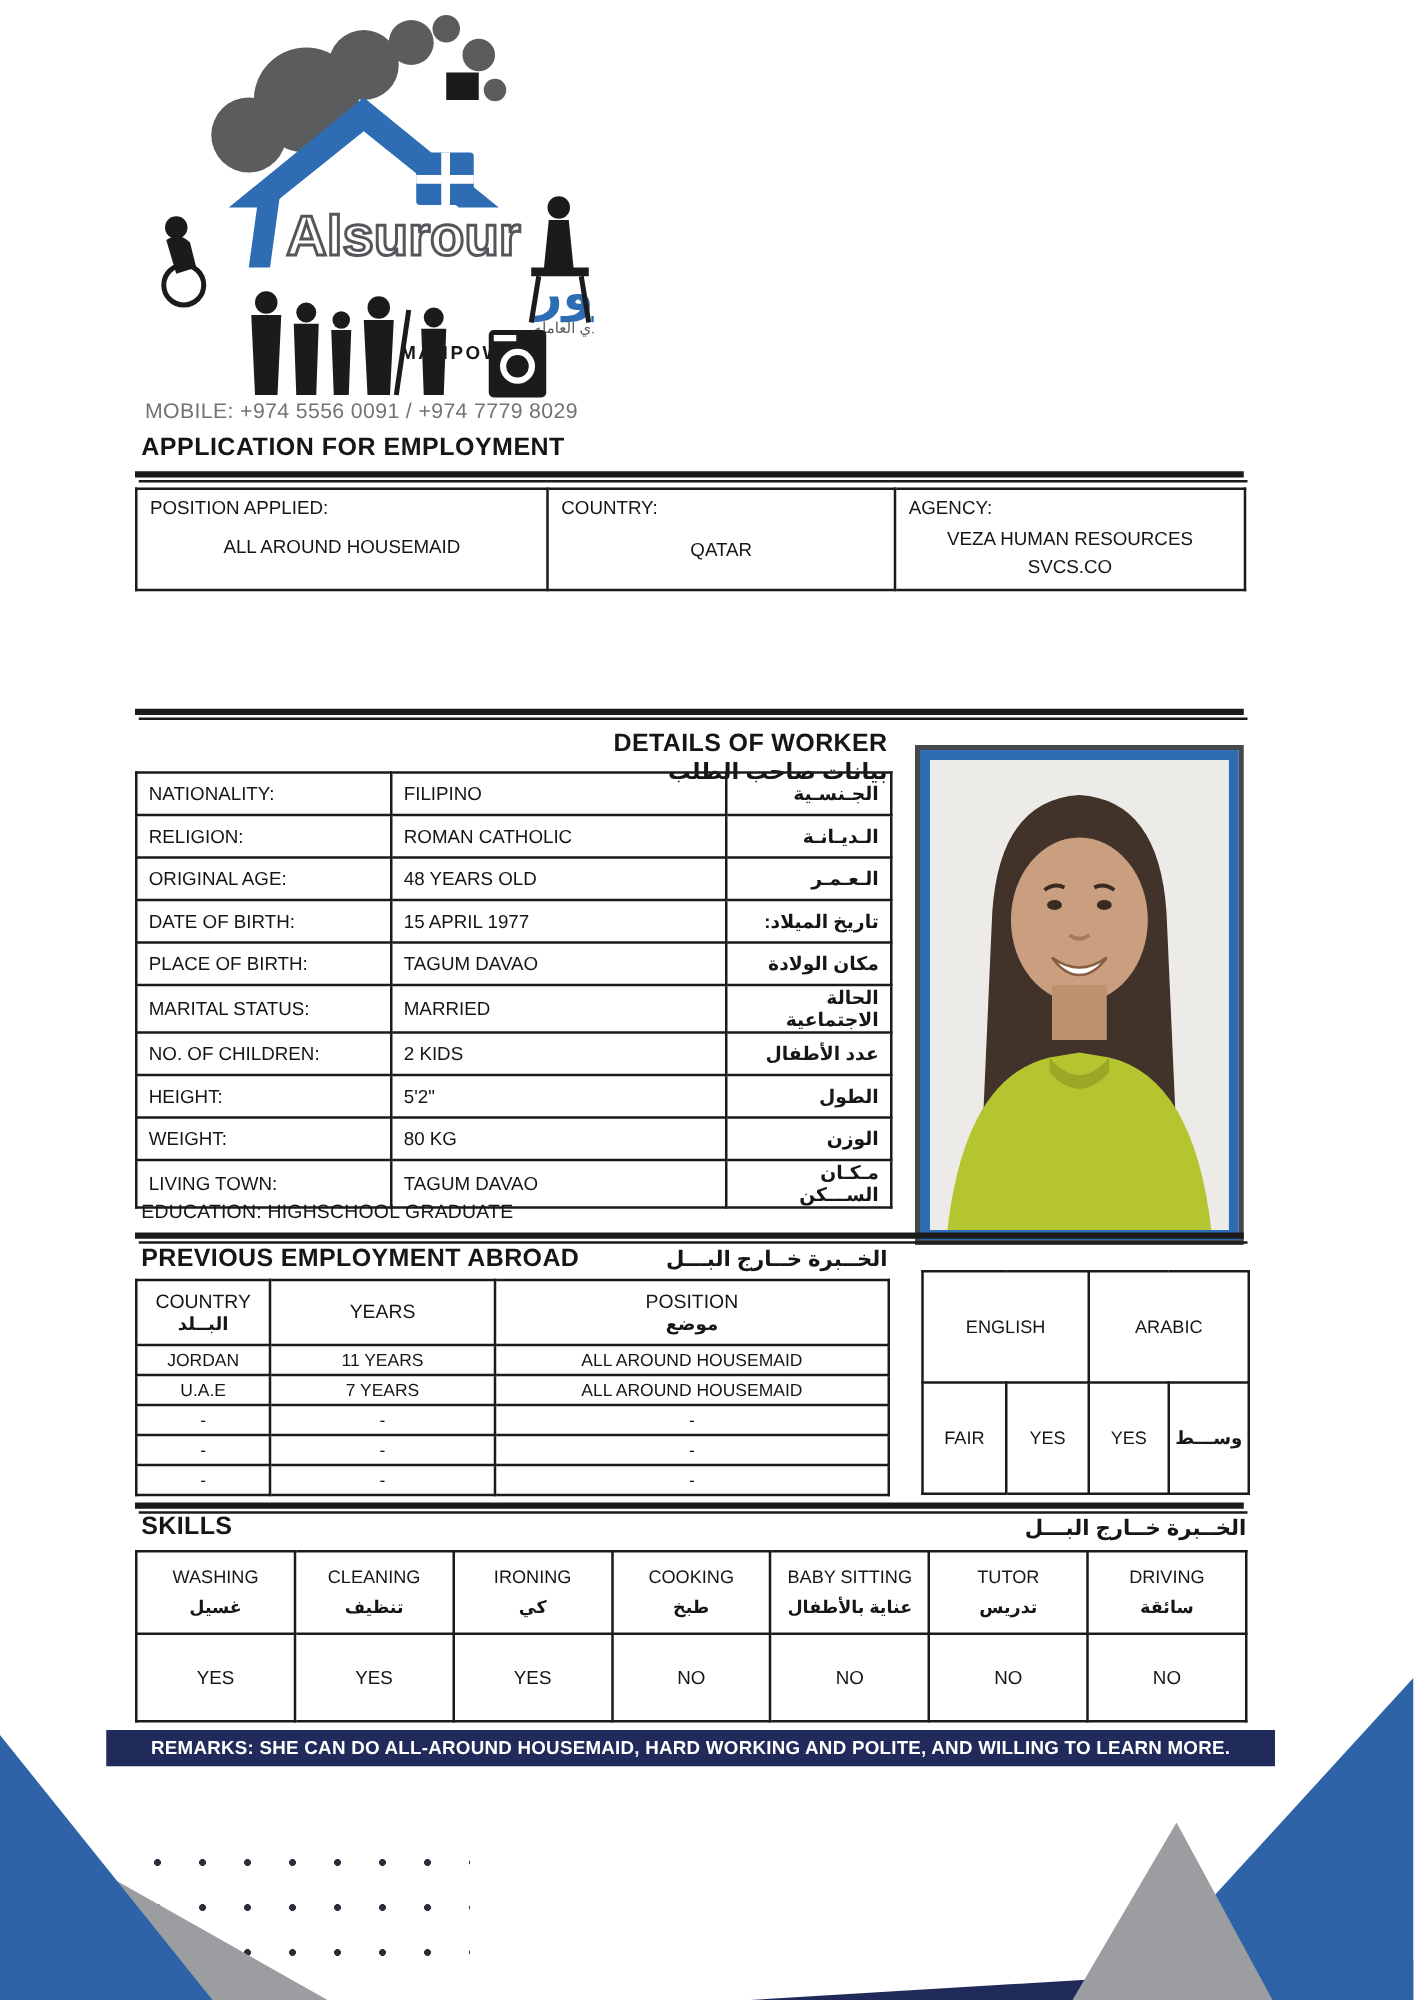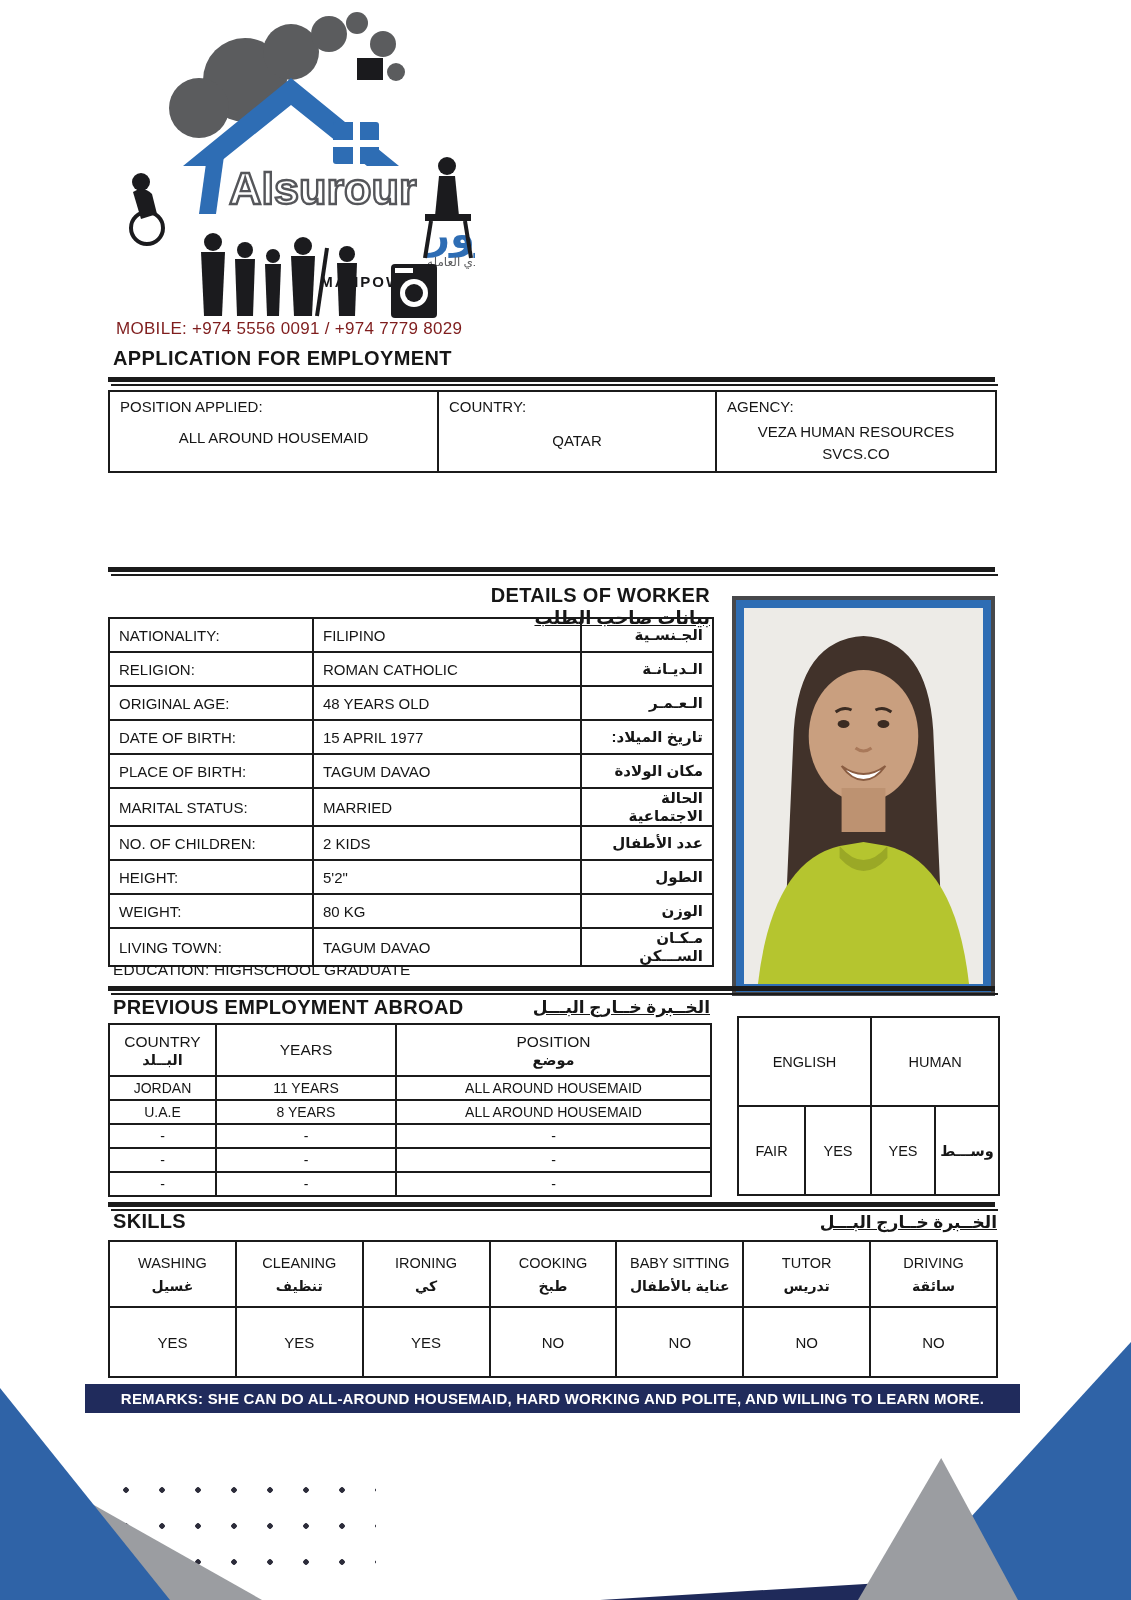--- a/index.html
+++ b/index.html
@@ -7,39 +7,39 @@
   body { font-family:"Liberation Sans","DejaVu Sans",sans-serif; color:#161616; }
   .page { position:relative; width:1131px; height:1600px; margin:0 auto; background:#fff; overflow:hidden; }
   .abs { position:absolute; }
 
   
   .rule { position:absolute; height:5px; background:#1b1b1b; }
   .rule::after { content:""; position:absolute; left:3px; right:-3px; top:7px; height:2px; background:#1b1b1b; }
 
   
   .logo-wrap { left:95px; top:6px; width:380px; height:315px; }
-  .mobile-line { left:116px; top:319px; font-size:17px; letter-spacing:0.3px; color:#7f1d1d; }
+  .mobile-line { left:116px; top:319px; font-size:17px; letter-spacing:0.3px; color:#737373; }
   .doc-title { left:113px; top:347px; font-size:20px; font-weight:bold; letter-spacing:0.4px; }
 
   
   table { border-collapse:collapse; table-layout:fixed; }
   td { border:2px solid #1b1b1b; }
 
   
   .app-table { left:108px; top:390px; width:887px; }
   .app-table td { vertical-align:top; padding:6px 10px; }
   .cl { font-size:15px; }
   .cv { text-align:center; font-size:15px; margin-top:14px; }
   .cv.small { font-size:14px; margin-top:17px; }
   .cv.agency { margin-top:6px; line-height:1.45; }
 
   
   .sec-head { display:flex; justify-content:space-between; align-items:flex-end; }
   .sec-head h2 { font-size:20px; font-weight:bold; letter-spacing:0.3px; }
-  .sec-head .ar-title { font-size:18px; font-weight:bold;text-decoration:underline; }
+  .sec-head .ar-title { font-size:18px; font-weight:bold; }
 
   
   .details-table { left:108px; top:617px; width:604px; }
   .details-table td { height:34px; vertical-align:middle; padding:0 9px; font-size:15px; }
   .details-table .d-ar { text-align:right; font-weight:bold; }
   .education-line { left:113px; top:961px; font-size:15.5px; letter-spacing:0.2px; }
 
   
   .emp-table { left:108px; top:1023px; width:602px; }
   .emp-table td { text-align:center; vertical-align:middle; }
@@ -298,21 +298,21 @@
         <div class="ar" dir="rtl">موضع</div>
       </td>
     </tr>
     <tr class="emp-row">
       <td>JORDAN</td>
       <td>11 YEARS</td>
       <td>ALL AROUND HOUSEMAID</td>
     </tr>
     <tr class="emp-row">
       <td>U.A.E</td>
-      <td>8 YEARS</td>
+      <td>7 YEARS</td>
       <td>ALL AROUND HOUSEMAID</td>
     </tr>
     <tr class="emp-row">
       <td>-</td>
       <td>-</td>
       <td>-</td>
     </tr>
     <tr class="emp-row">
       <td>-</td>
       <td>-</td>
@@ -329,21 +329,21 @@
   <table class="abs lang-table">
     <colgroup>
         <col style="width:67px">
         <col style="width:66px">
         <col style="width:64px">
         <col style="width:64px">
       </colgroup>
     <tbody>
         <tr class="lang-head">
       <td colspan="2">ENGLISH</td>
-      <td colspan="2">HUMAN</td>
+      <td colspan="2">ARABIC</td>
     </tr>
     <tr class="lang-vals">
       <td>FAIR</td>
       <td>YES</td>
       <td>YES</td>
       <td class="ar" dir="rtl">وســـط</td>
     </tr>
   </tbody>
     </table>
 

